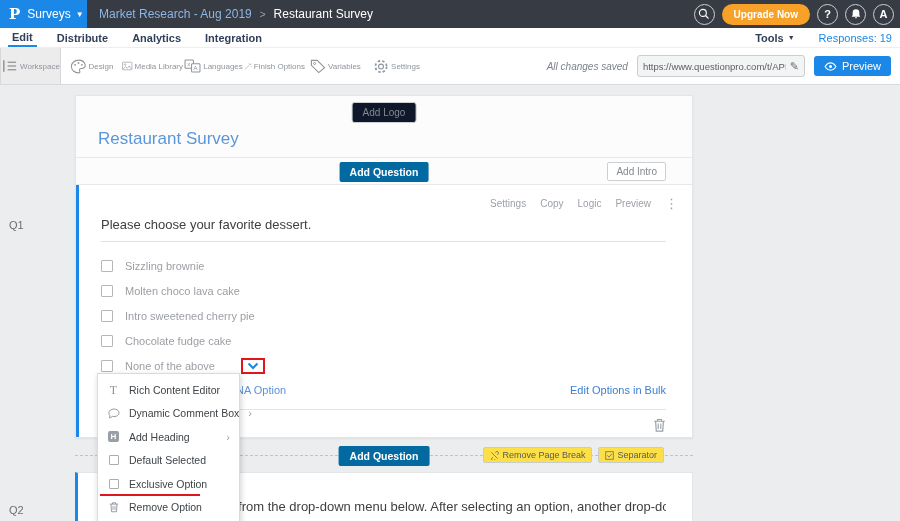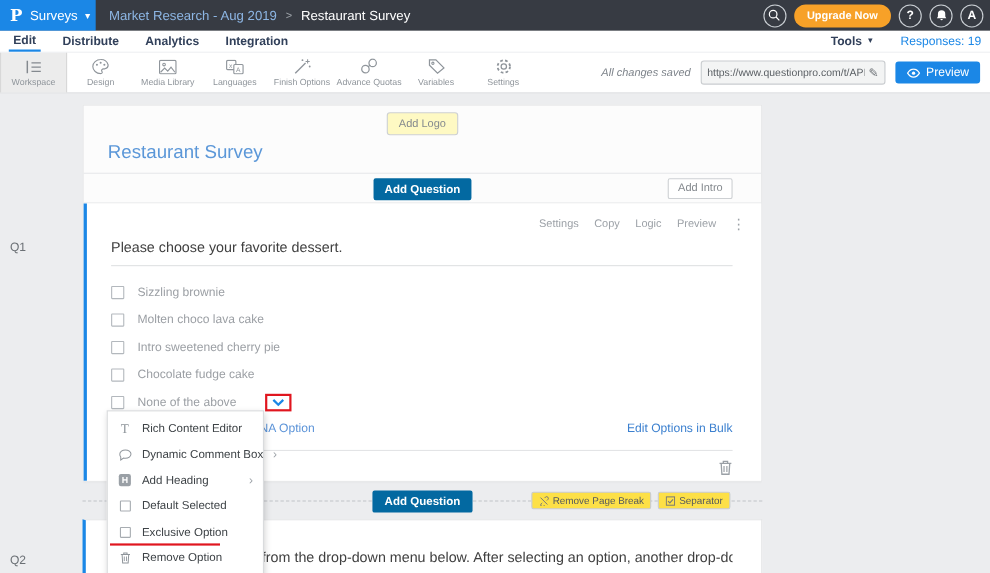--- a/index.html
+++ b/index.html
@@ -25,40 +25,40 @@
   .nav-tab { display:flex; align-items:center; padding:0 4px; margin-left:16px; font-size:11px; font-weight:700; color:#31405A; cursor:pointer; }
   .nav-tab:first-child { margin-left:8px; }
   .nav-tab.active { border-bottom:2px solid #1B87E6; }
   .navbar-right { position:absolute; right:8px; top:0; height:100%; display:flex; align-items:center; gap:24px; }
   .tools-link { font-size:11px; font-weight:700; color:#31405A; display:flex; align-items:center; gap:4px; cursor:pointer; }
   .tools-link .caret { color:#31405A; font-size:7px; }
   .responses-link { font-size:11px; font-weight:400; color:#1B87E6; cursor:pointer; }
 
   
   .toolbar { height:37px; background:#fff; border-bottom:1px solid #D7DADD; display:flex; align-items:stretch; position:relative; }
-  .tool-item { width:61px; display:flex; flex-direction:column; align-items:center; justify-content:center; gap:2px; cursor:pointer; }
+  .tool-item { width:61px; display:flex; flex-direction:row; align-items:center; justify-content:center; gap:2px; cursor:pointer; }
   .tool-item .tool-label { font-size:8px; color:#8F959B; white-space:nowrap; }
   .tool-item.active { background:#ECECEC; border-left:1px solid #D8D8D8; border-right:1px solid #D8D8D8; }
   .tool-item svg { display:block; }
   .toolbar-right { position:absolute; right:9px; top:0; height:100%; display:flex; align-items:center; gap:9px; }
   .saved-text { font-style:italic; font-size:10px; color:#7D838A; }
   .url-box { width:168px; height:22px; background:#F3F4F4; border:1px solid #C9CCCF; border-radius:3px; display:flex; align-items:center; padding:0 5px; gap:4px; cursor:text; }
   .url-text { flex:1; font-size:9.5px; color:#5a5f64; white-space:nowrap; overflow:hidden; }
   .pencil { font-size:11px; color:#6b7075; flex:none; cursor:pointer; }
   .preview-btn { background:#1B87E6; border:none; color:#fff; border-radius:3px; font-size:11px; padding:4px 10px; display:flex; align-items:center; gap:5px; cursor:pointer; }
 
   
   .content { position:relative; height:436px; }
   .q-label { position:absolute; left:9px; font-size:11px; color:#6B7075; }
   .q-label.q1 { top:134px; }
   .q-label.q2 { top:419px; }
 
   .card { position:absolute; left:75px; top:10px; width:618px; background:#FCFCFC; border:1px solid #E4E5E7; box-shadow:0 1px 2px rgba(0,0,0,0.06); }
   .survey-header { position:relative; height:62px; border-bottom:1px solid #E7E8EA; }
-  .add-logo-btn { position:absolute; left:50%; transform:translateX(-50%); top:6px; background:#fef9c3; border:1px solid #CDD0D3; border-radius:3px; color:#84898E; font-size:10px; padding:4px 10px; cursor:pointer; }
+  .add-logo-btn { position:absolute; left:50%; transform:translateX(-50%); top:6px; background:#0f172a; border:1px solid #CDD0D3; border-radius:3px; color:#84898E; font-size:10px; padding:4px 10px; cursor:pointer; }
   .survey-title { position:absolute; left:22px; bottom:8px; font-size:17px; color:#5B97D8; }
   .action-row { position:relative; height:27px; border-bottom:1px solid #E7E8EA; }
   .add-question-btn { background:#0369a1; border:none; color:#fff; border-radius:2px; font-size:10.5px; font-weight:700; padding:4px 10px; cursor:pointer; }
   .action-row .add-question-btn { position:absolute; left:50%; transform:translateX(-50%); top:4px; }
   .add-intro-btn { position:absolute; right:26px; top:4px; background:#fff; border:1px solid #CDD0D3; border-radius:2px; color:#84898E; font-size:10px; padding:3px 8px; cursor:pointer; }
 
   .q1-block { position:relative; background:#fff; border-left:3px solid #1B87E6; height:252px; padding:0 26px 0 22px; }
   .q-toolbar { position:absolute; top:12px; right:14px; display:flex; align-items:center; gap:14px; }
   .q-toolbar .q-tool { font-size:10px; color:#9CA1A7; cursor:pointer; }
   .kebab { font-size:13px; color:#9CA1A7; cursor:pointer; line-height:1; }
@@ -184,28 +184,20 @@
     </div>
     <div class="tool-item">
       <svg width="17" height="15" viewBox="0 0 18 16">
           <line x1="2.5" y1="14.5" x2="12.5" y2="4.5" stroke="#8F959B" stroke-width="1.3"></line>
           <line x1="14.5" y1="1" x2="14.5" y2="5" stroke="#8F959B"></line>
           <line x1="12.5" y1="3" x2="16.5" y2="3" stroke="#8F959B"></line>
           <circle cx="9.5" cy="1.8" r=".9" fill="#8F959B"></circle>
           <circle cx="16.5" cy="8" r=".9" fill="#8F959B"></circle>
         </svg>
       <span class="tool-label">Finish Options</span>
-    </div>
-    <div class="tool-item">
-      <svg width="17" height="15" viewBox="0 0 18 16">
-          <circle cx="5.5" cy="10.5" r="3.6" fill="none" stroke="#8F959B" stroke-width="1.2"></circle>
-          <circle cx="12.5" cy="4.5" r="3.6" fill="none" stroke="#8F959B" stroke-width="1.2"></circle>
-          <line x1="7.8" y1="8.4" x2="10.2" y2="6.6" stroke="#8F959B" stroke-width="1.2"></line>
-        </svg>
-      <span class="tool-label">Advance Quotas</span>
     </div>
     <div class="tool-item">
       <svg width="16" height="15" viewBox="0 0 17 16">
           <path d="M1.5 1.5h6.2l7.8 7.8-6.2 5.2-7.8-7.8z" fill="none" stroke="#8F959B" stroke-width="1.2"></path>
           <circle cx="4.8" cy="4.8" r="1.1" fill="none" stroke="#8F959B"></circle>
         </svg>
       <span class="tool-label">Variables</span>
     </div>
     <div class="tool-item">
       <svg width="16" height="15" viewBox="0 0 17 16">

